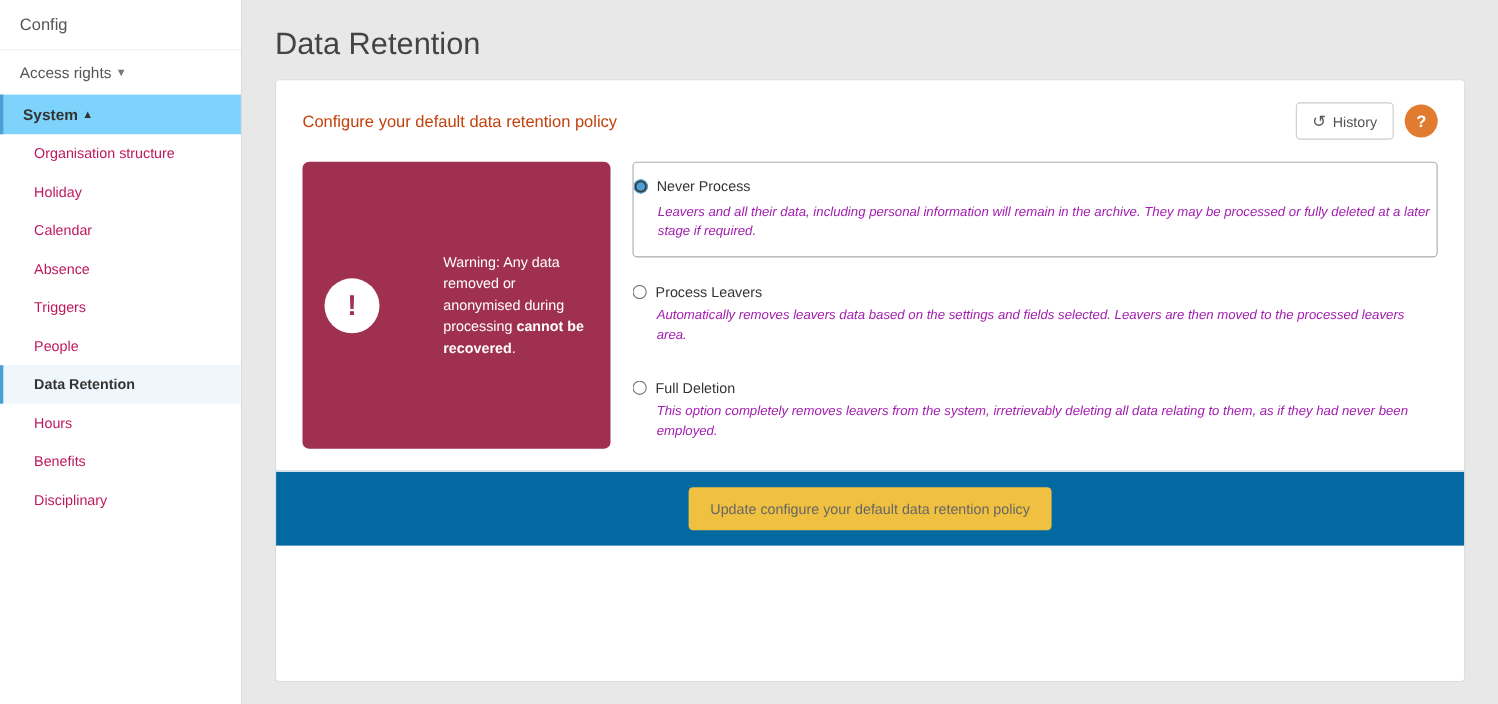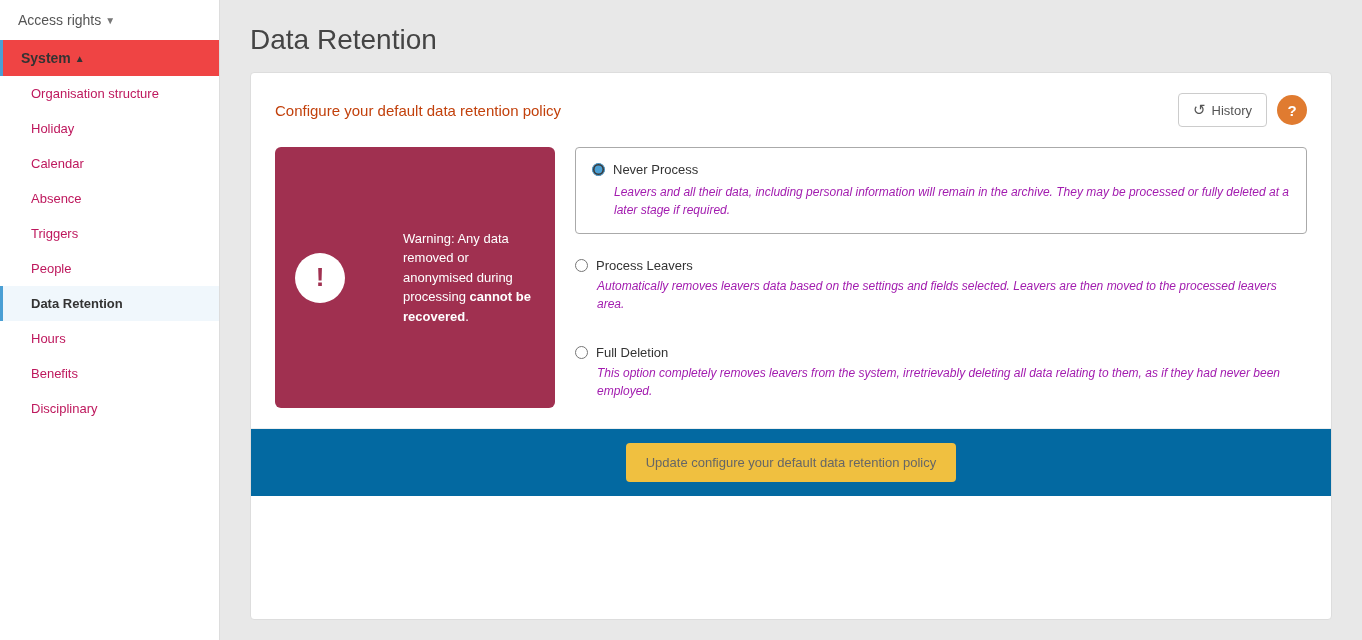--- a/index.html
+++ b/index.html
@@ -42,21 +42,21 @@
       color: #777;
     }
     .sidebar-system {
       padding: 10px 18px;
       font-size: 14px;
       color: #333;
       font-weight: bold;
       display: flex;
       align-items: center;
       gap: 4px;
-      background: #ef4444;
+      background: #7dd3fc;
       border-left: 3px solid #4a9fd4;
     }
     .sidebar-system .arrow {
       font-size: 10px;
     }
     .sidebar-nav {
       flex: 1;
       overflow-y: auto;
     }
     .nav-item {
@@ -183,21 +183,21 @@
 
     .radio-options {
       flex: 1;
       display: flex;
       flex-direction: column;
       gap: 16px;
     }
     .radio-option {
       border: 1px solid #ddd;
       border-radius: 4px;
-      padding: 14px 16px;
+      padding: 14px 0;
     }
     .radio-option.selected {
       border-color: #aaa;
     }
     .radio-label {
       display: flex;
       align-items: center;
       gap: 8px;
       font-size: 13px;
       color: #333;
@@ -237,20 +237,23 @@
       border-radius: 4px;
       padding: 12px 20px;
       font-size: 13px;
       cursor: pointer;
     }
   </style>
 </head>
 <body>
 
 <div class="sidebar">
+  <div class="sidebar-config">
+    <span>Config</span>
+  </div>
   <div class="sidebar-access-rights">
     <span>Access rights</span>
     <span class="arrow">▼</span>
   </div>
   <div class="sidebar-system">
     <span>System</span>
     <span class="arrow">▲</span>
   </div>
   <nav class="sidebar-nav">
     <div class="nav-item">Organisation structure</div>

